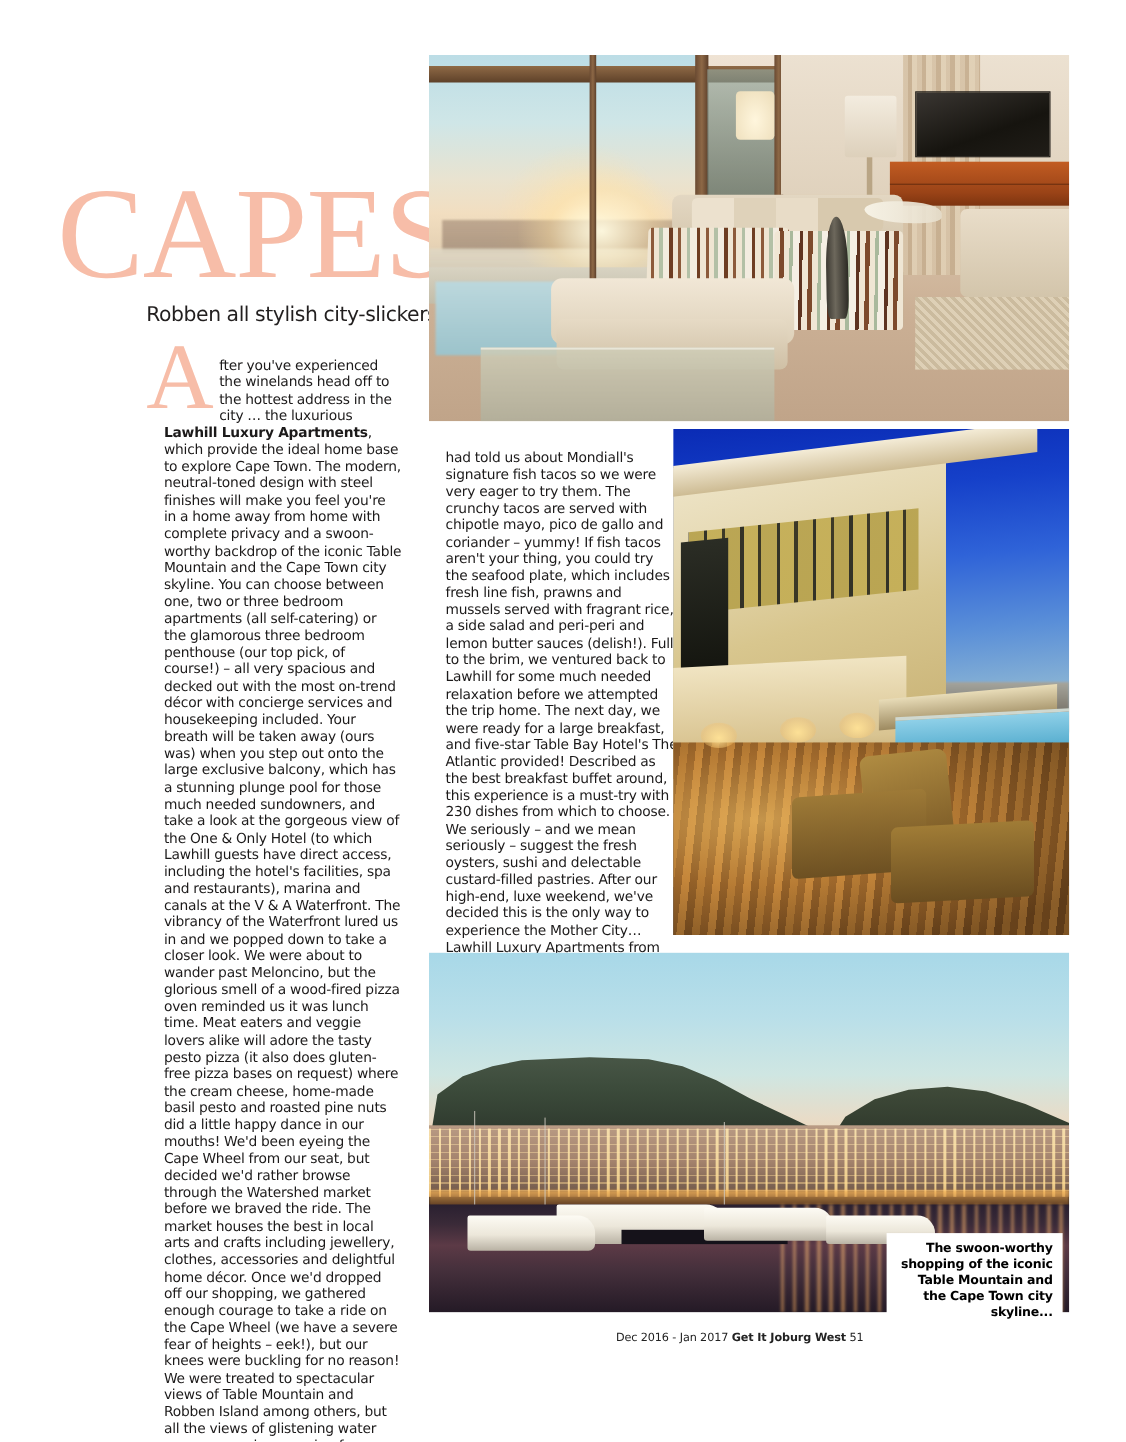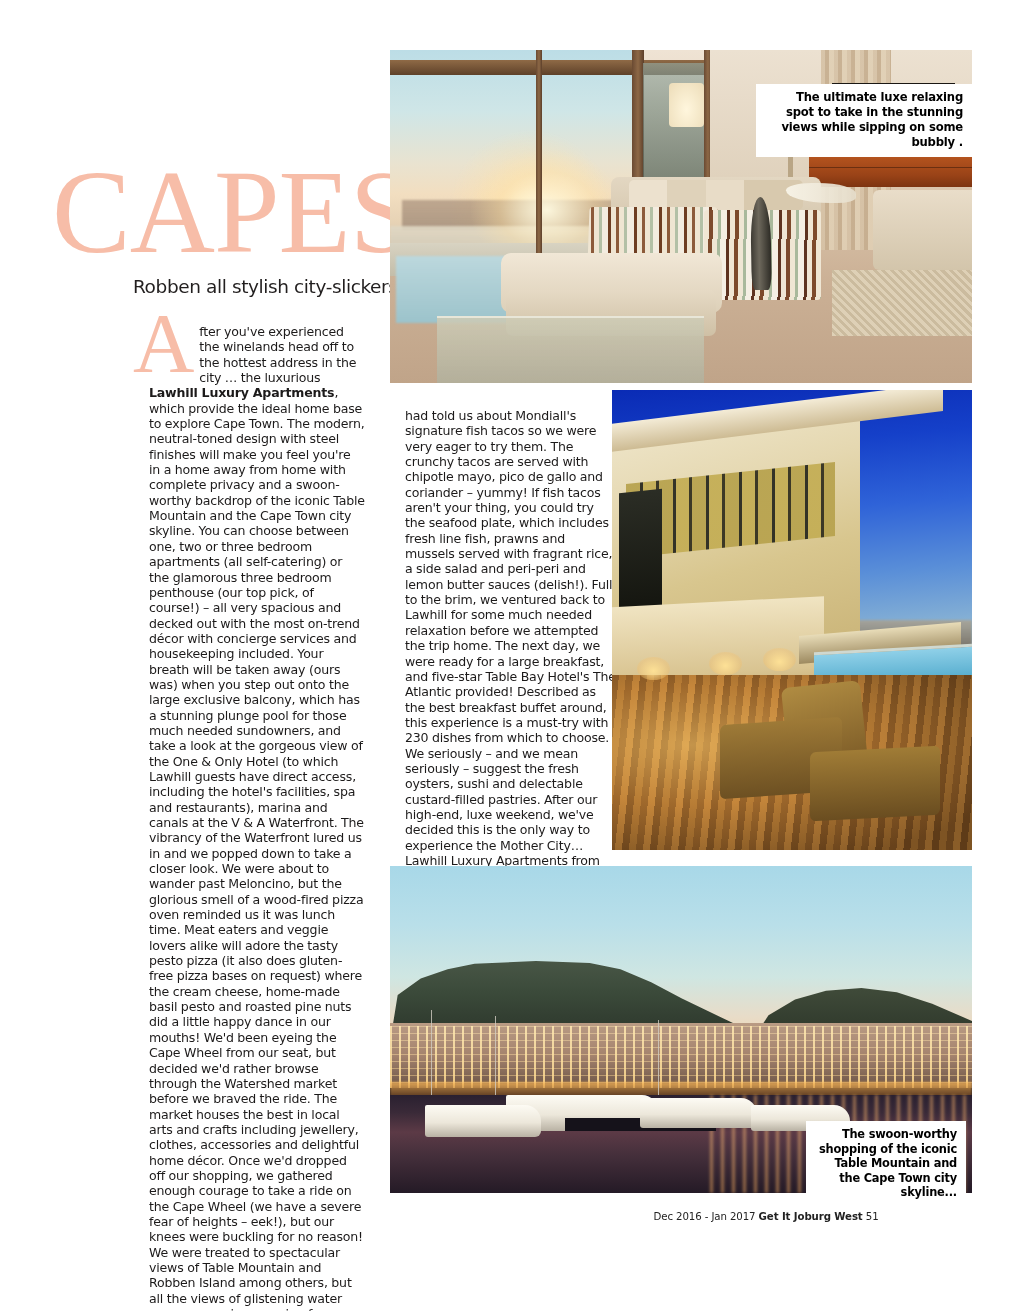--- a/index.html
+++ b/index.html
@@ -420,21 +420,21 @@
   .caption-2 { left: 762px; top: 407px; width: 210px; }
   .caption-3 { left: 806px; top: 1121px; width: 160px;
                font-size: 11.4px; line-height: 14.6px; }
 
   
   .footer {
     position: absolute;
     left: 560px;
     top: 1211px;
     width: 412px;
-    text-align: center;
+    text-align: left;
     font-family: "DejaVu Sans", "Liberation Sans", sans-serif;
     font-size: 10.2px;
     color: #222;
     letter-spacing: -0.1px;
   }
   .footer .fbold { font-weight: 700; }
 </style>
 </head>
 <body>
 
@@ -482,21 +482,20 @@
     <div class="p1-cushions"></div>
     <div class="p1-antler"></div>
     <div class="p1-stripe-chair"></div>
     <div class="p1-stripe-chair2"></div>
     <div class="p1-vase"></div>
     <div class="p1-sofa-front"></div>
     <div class="p1-sofa-front2"></div>
     <div class="p1-table"></div>
   </div>
 
-  <div class="caption caption-1">The ultimate luxe relaxing spot to take in the stunning views while sipping on some bubbly .</div>
 
   <div class="photo photo-2">
     <div class="p2-sky"></div>
     <div class="p2-city"></div>
     <div class="p2-building"></div>
     <div class="p2-roof"></div>
     <div class="p2-glassband"></div>
     <div class="p2-darkwin"></div>
     <div class="p2-lowerwall"></div>
     <div class="p2-eave"></div>

